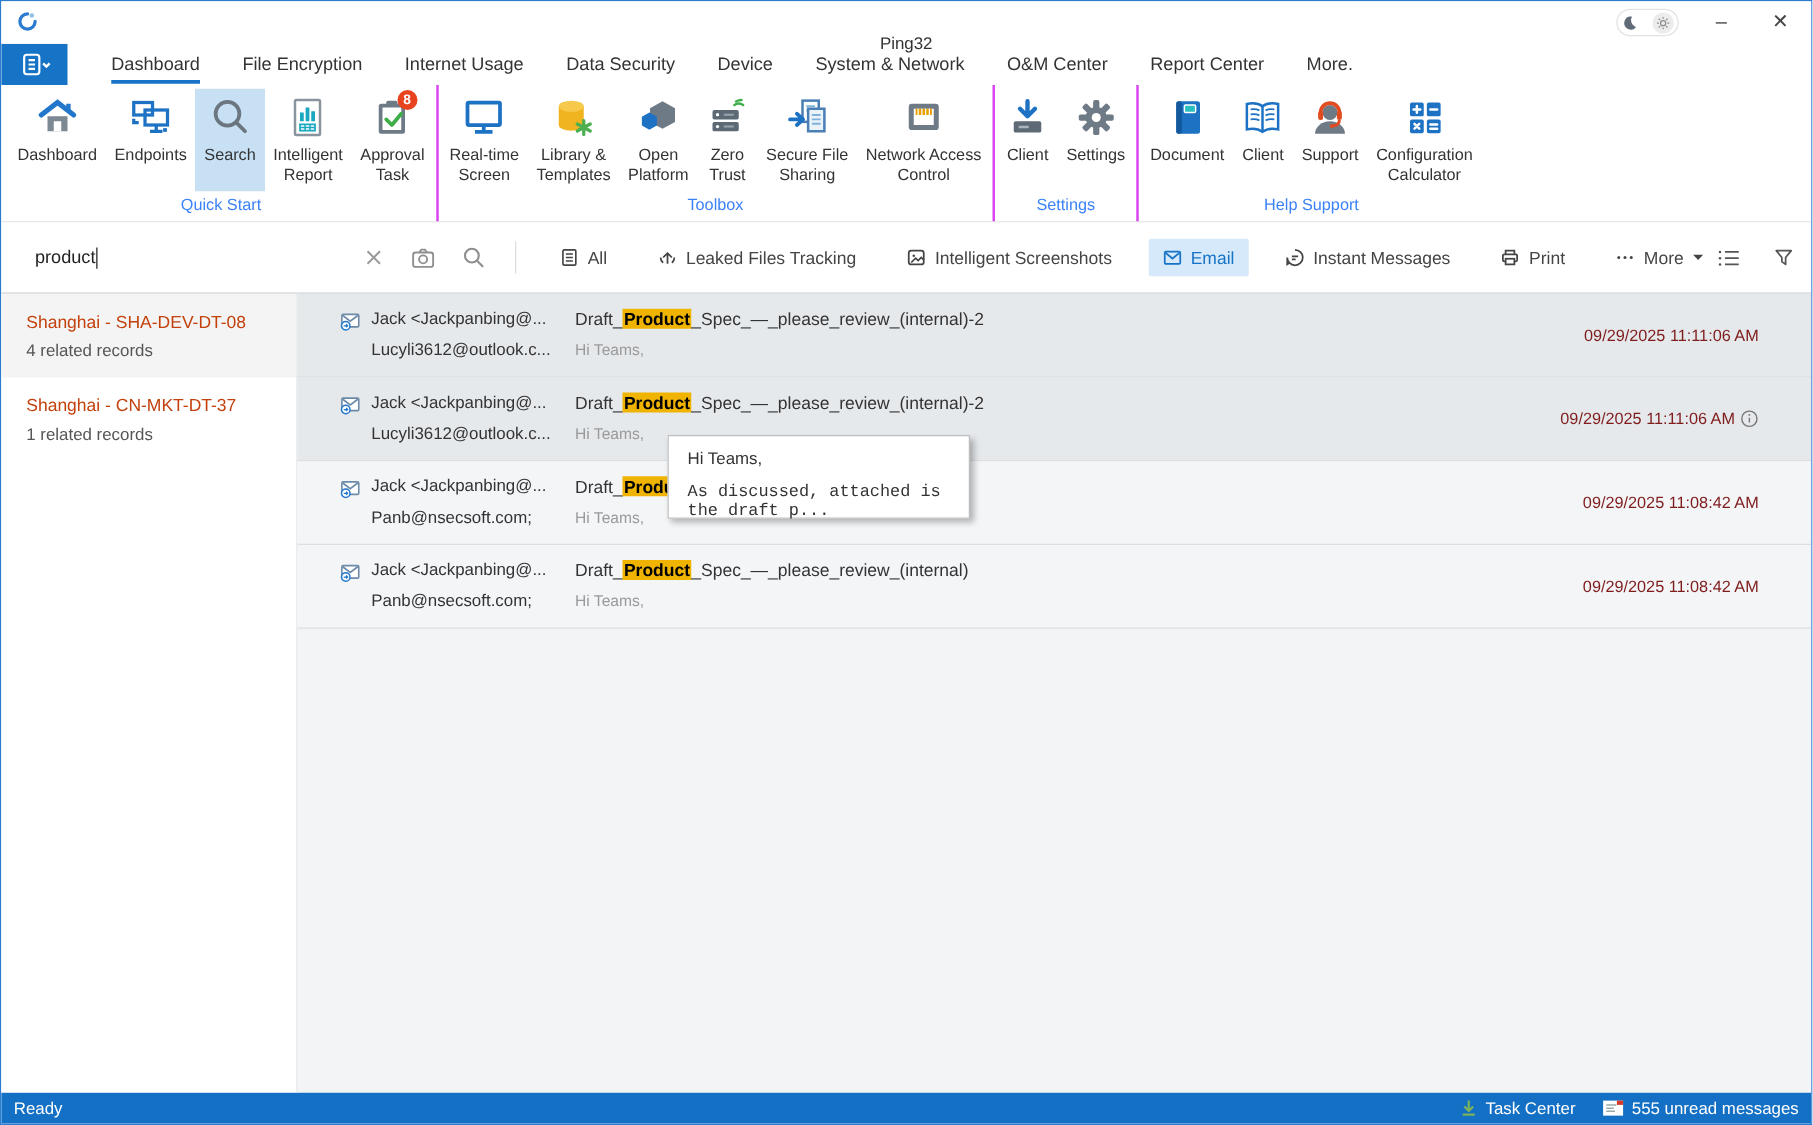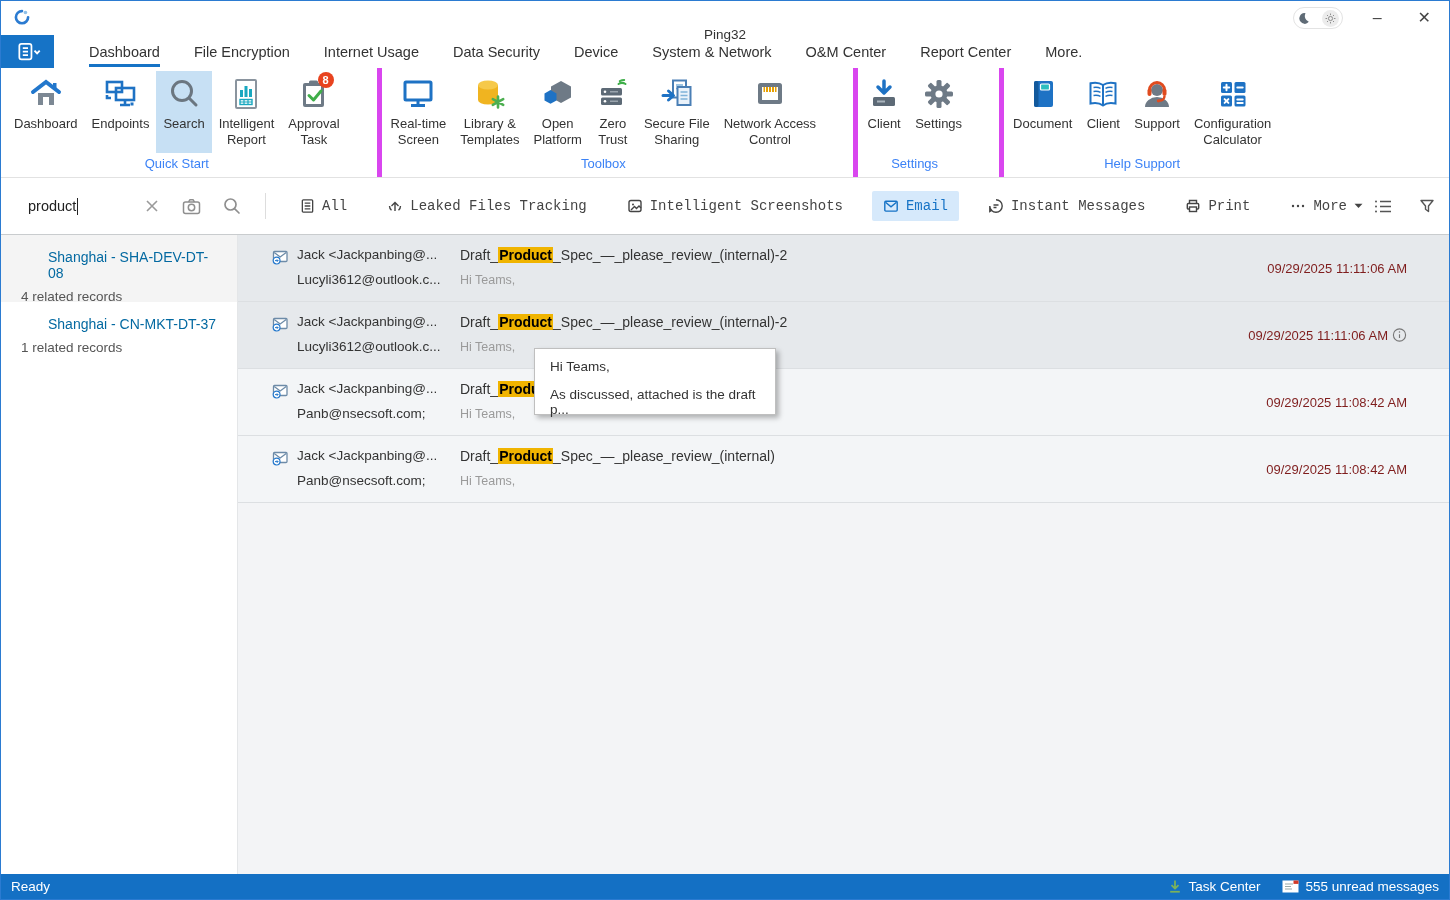--- a/index.html
+++ b/index.html
@@ -19,69 +19,69 @@
   .menubar { height:33px; display:flex; align-items:stretch; background:#fff; flex:0 0 auto; }
   .appmenu { width:53px; background:#1673c6; display:flex; align-items:center; justify-content:center; cursor:pointer; }
   .tabs { display:flex; margin-left:18px; }
   .tab { padding:0 17px; display:flex; align-items:center; font-size:14.5px; color:#333; cursor:pointer; }
   .tab span { padding:7px 0 4px; border-bottom:3px solid transparent; }
   .tab.active span { border-bottom-color:#1673c6; }
 
   
   .ribbon { height:110px; display:flex; padding-left:4px; background:#fff; border-bottom:1px solid #e2e2e2; flex:0 0 auto; }
   .rgroup { display:flex; flex-direction:column; padding:0 2px; }
-  .rgroup + .rgroup { border-left:5px solid #d946ef;margin-left:28px; }
+  .rgroup + .rgroup { border-left:2px solid #d946ef; }
   .ritems { display:flex; align-items:stretch; height:86px; padding-top:3px; }
   .rtile { display:flex; flex-direction:column; align-items:center; padding:4px 7px 0; position:relative; cursor:pointer; }
   .rtile.selected { background:#c7e0f4; }
   .ricon { height:38px; display:flex; align-items:center; justify-content:center; }
   .rtxt { font-size:13px; line-height:15.5px; color:#333; text-align:center; white-space:pre-line; margin-top:3px; }
   .rlabel { text-align:center; font-size:13px; color:#3b82f6; padding:3px 0 6px; }
   .badge { position:absolute; top:1px; right:13px; background:#e8431f; color:#fff; font-size:11px; min-width:16px; height:16px; border-radius:8px; display:flex; align-items:center; justify-content:center; font-weight:bold; }
 
   
   .searchrow { height:57px; display:flex; align-items:center; background:#fff; border-bottom:1px solid #c9ccce; flex:0 0 auto; padding-right:14px; }
   .searchbox { width:428px; display:flex; align-items:center; padding-left:27px; }
   .sinput { flex:1; display:flex; align-items:center; font-size:14.5px; color:#222; cursor:text; }
   .caret { width:1px; height:17px; background:#222; margin-left:1px; animation:blink 1s steps(2) infinite; }
   @keyframes blink { 50% { opacity:0; } }
   .sicon { margin-left:22px; color:#8f8f8f; display:flex; cursor:pointer; }
   .vdiv { width:1px; height:26px; background:#ddd; margin-left:24px; }
   .chips { display:flex; align-items:center; gap:18px; margin-left:24px; font-size:14px; color:#444; }
-  .chip { display:flex; gap:7px; align-items:center; padding:7px 11px; border-radius:2px; cursor:pointer; white-space:nowrap;font-family:Liberation Mono, monospace; }
+  .chip { display:flex; gap:7px; align-items:center; padding:7px 11px; border-radius:2px; cursor:pointer; white-space:nowrap; }
   .chip.selected { background:#d6e9fb; color:#1673c6; }
   .chip svg { flex:0 0 auto; }
   .row-right { margin-left:auto; display:flex; gap:27px; align-items:center; color:#555; }
   .row-right > span { display:flex; cursor:pointer; }
 
   
   .content { flex:1; display:flex; background:#f3f4f6; position:relative; overflow:hidden; }
   .sidebar { width:237px; background:#fff; border-right:1px solid #e4e6e8; flex:0 0 auto; }
   .sideitem { height:67px; padding:14px 20px; cursor:pointer; }
   .sideitem.selected { background:#f4f4f4; }
-  .sidetitle { color:#0369a1; font-size:14px;margin-left:27px; }
+  .sidetitle { color:#c2410c; font-size:14px; }
   .sidecount { color:#555; font-size:13.5px; margin-top:8px; }
 
   .maillist { flex:1; display:flex; flex-direction:column; }
   .mail-row { height:67px; position:relative; border-bottom:1px solid #dcdfe2; display:flex; padding:12px 210px 0 34px; cursor:pointer; }
   .mail-row.g1 { background:#e6e9ec; }
   .mail-row.g2 { background:#f3f5f7; }
   .mail-ico { width:25px; padding-top:2px; flex:0 0 auto; }
   .mail-from { width:148px; flex:0 0 auto; }
   .sender { font-size:13.5px; color:#333; white-space:nowrap; }
   .recipient { font-size:13.5px; color:#333; margin-top:10px; white-space:nowrap; }
   .mail-body { margin-left:15px; min-width:0; }
   .subject { font-size:14px; color:#333; white-space:nowrap; }
   .subject mark { background:#f0b400; color:#000; font-weight:700; padding:0 1px; }
   .preview { font-size:12.5px; color:#9a9a9a; margin-top:10px; }
   .mail-time { position:absolute; right:42px; top:50%; transform:translateY(-50%); font-size:13px; color:#7f1d1d; display:flex; align-items:center; gap:2px; white-space:nowrap; }
 
   .tooltip { position:absolute; left:533px; top:347px; width:242px; height:67px; background:#fff; border:1px solid #bfbfbf; box-shadow:3px 3px 5px rgba(0,0,0,0.28); padding:10px 15px; z-index:5; }
   .tt-line { font-size:13.5px; color:#333; }
-  .tt-line + .tt-line { margin-top:13px; }
+  .tt-line + .tt-line { margin-top:13px;font-family:Liberation Mono, monospace; }
 
   
   .statusbar { height:25px; background:#1470c4; color:#fff; display:flex; align-items:center; font-size:13.5px; padding:0 10px; flex:0 0 auto; }
   .sb-right { margin-left:auto; display:flex; gap:22px; align-items:flex-end; }
   .sb-item { display:flex; align-items:center; gap:6px; cursor:pointer; }
 </style>
 </head>
 <body>
 
 <div class="window">

